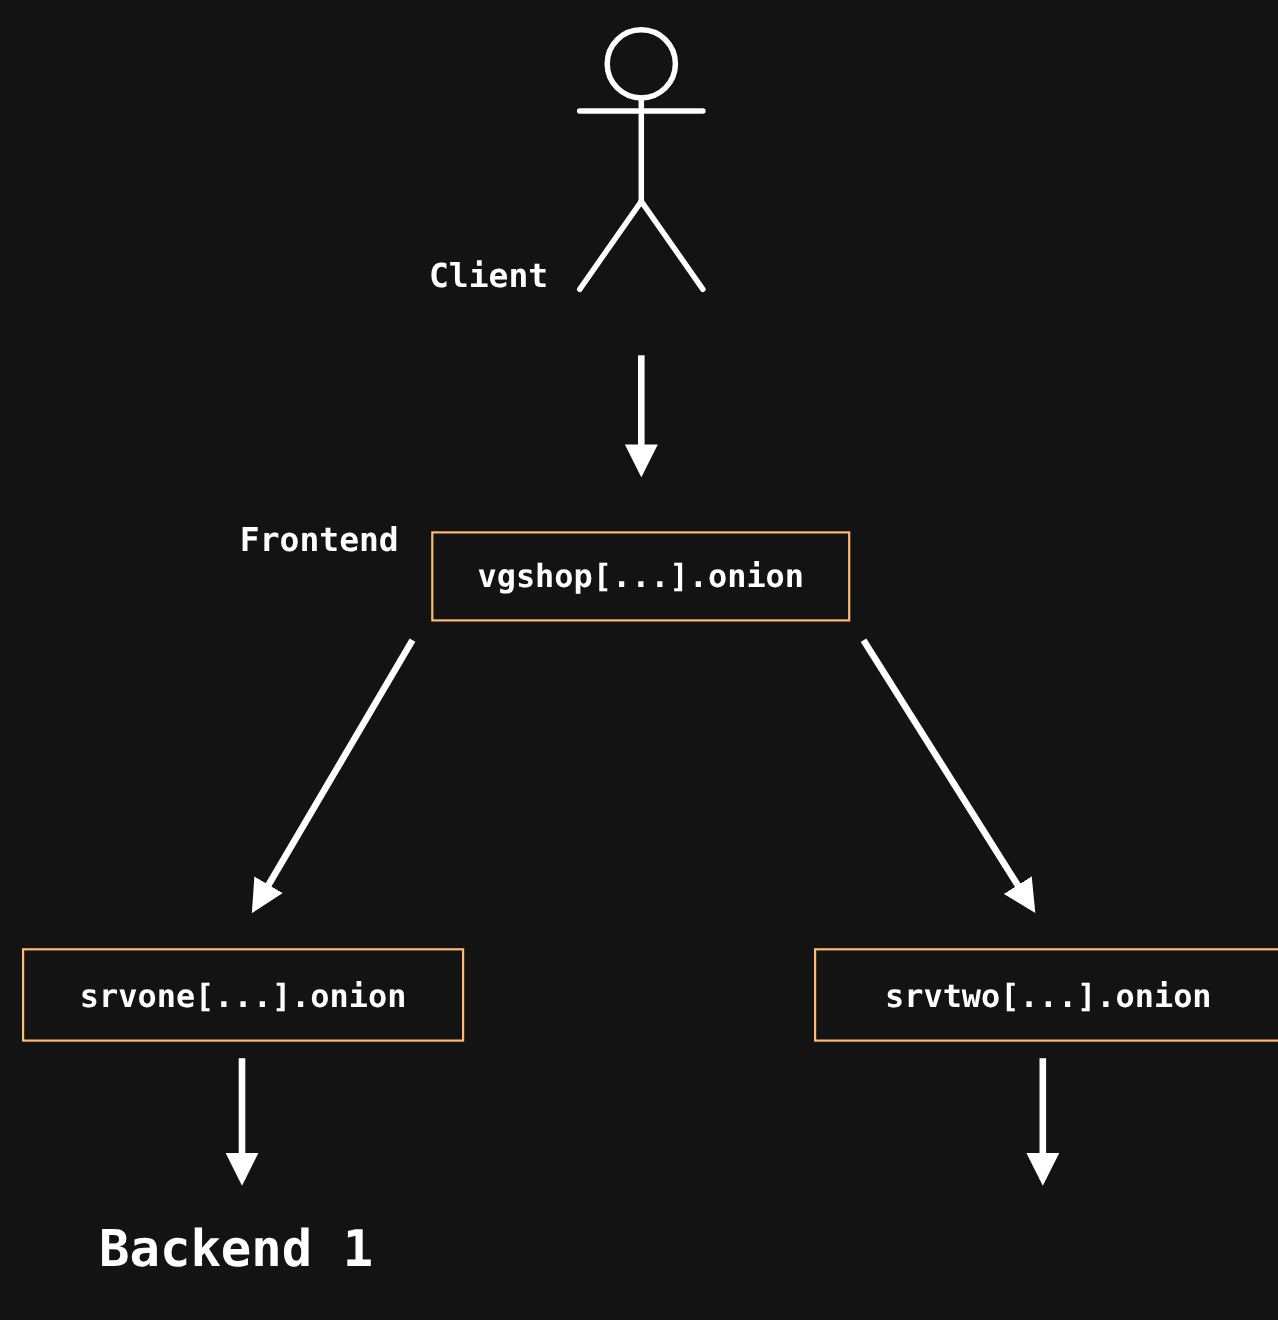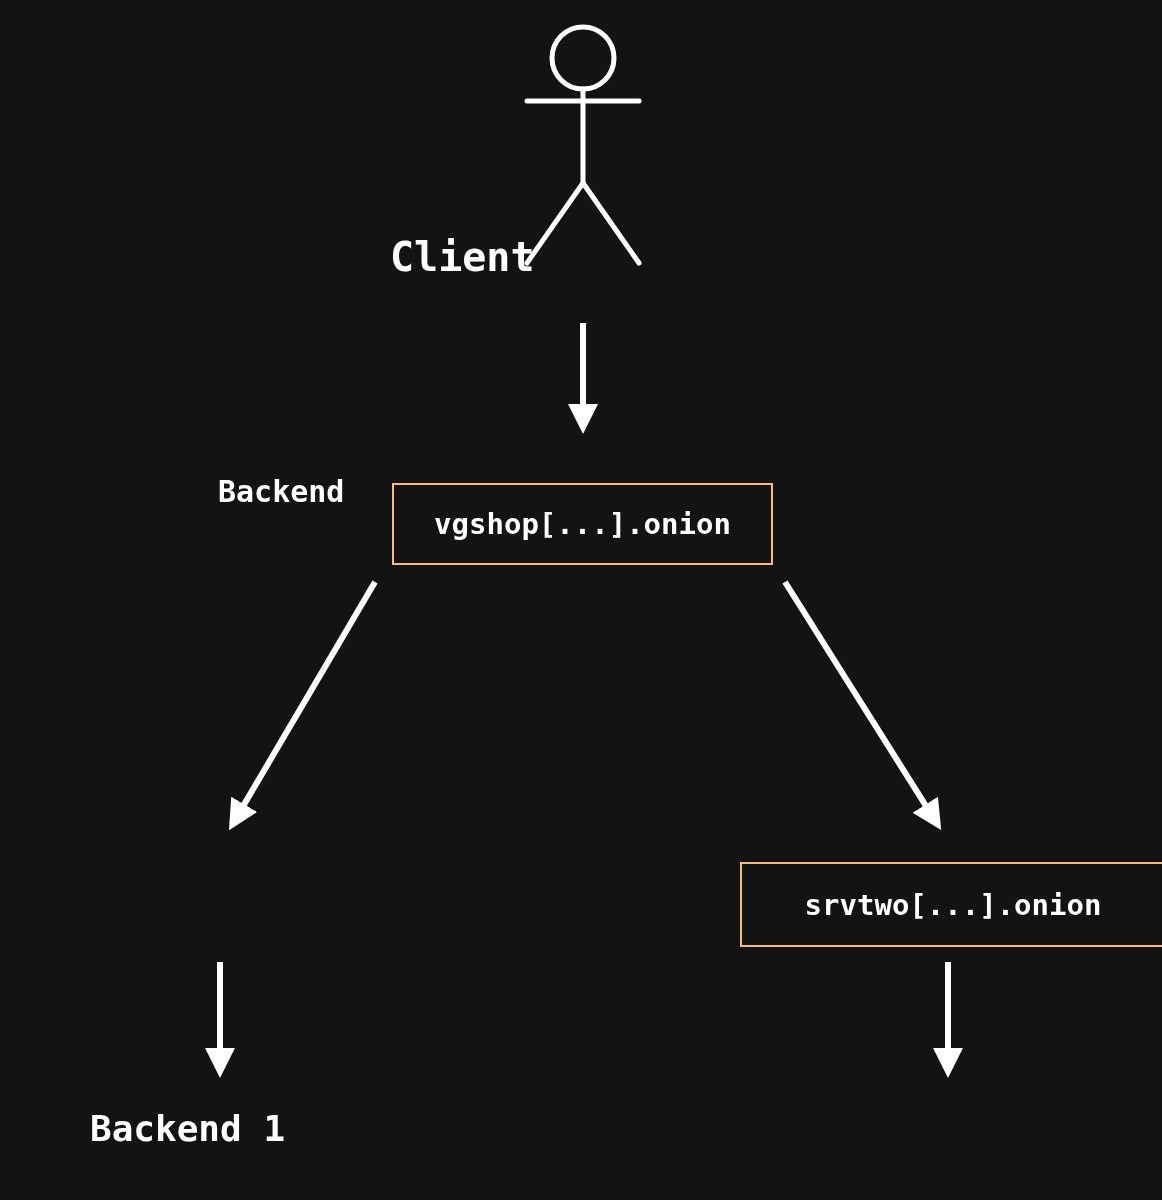--- a/index.html
+++ b/index.html
@@ -39,23 +39,23 @@
   .node-frontend { left: 392px; top: 483px; width: 381px; height: 82px; }
   .node-backend1 { left: 20px;  top: 862px; width: 402px; height: 85px; }
   .node-backend2 { left: 740px; top: 862px; width: 426px; height: 85px; }
   .label {
     position: absolute;
     color: #ffffff;
     font-family: "DejaVu Sans Mono", monospace;
     font-weight: bold;
     white-space: nowrap;
   }
-  .label-client   { left: 390px; top: 234px; font-size: 40px; }
+  .label-client   { left: 390px; top: 234px; font-size: 30px; }
   .label-frontend { left: 218px; top: 474px; font-size: 30px; }
-  .label-backend  { font-size: 36px; top: 1108px; }
+  .label-backend  { font-size: 46px; top: 1108px; }
   .label-backend1 { left: 90px; }
   .label-backend2 { left: 823px; }
 </style>
 </head>
 <body>
 
 <div id="canvas">
 
   <svg id="diagram-svg" viewBox="0 0 1162 1200" xmlns="http://www.w3.org/2000/svg">
     <defs>
@@ -76,23 +76,24 @@
       <line x1="583" y1="323" x2="583" y2="428" marker-end="url(#arrowhead)"></line>
       <line x1="375" y1="582" x2="232" y2="825" marker-end="url(#arrowhead)"></line>
       <line x1="785" y1="582" x2="938" y2="825" marker-end="url(#arrowhead)"></line>
       <line x1="220" y1="962" x2="220" y2="1072" marker-end="url(#arrowhead)"></line>
       <line x1="948" y1="962" x2="948" y2="1072" marker-end="url(#arrowhead)"></line>
     </g>
   </svg>
 
   <div class="label label-client">Client</div>
 
-  <div class="label label-frontend">Backend</div>
+  <div class="label label-frontend">Frontend</div>
 
   <div class="node node-frontend">vgshop[...].onion</div>
 
+  <div class="node node-backend1">srvone[...].onion</div>
 
   <div class="node node-backend2">srvtwo[...].onion</div>
 
   <div class="label label-backend label-backend1">Backend 1</div>
 
 
 </div>
 
 </body></html>

